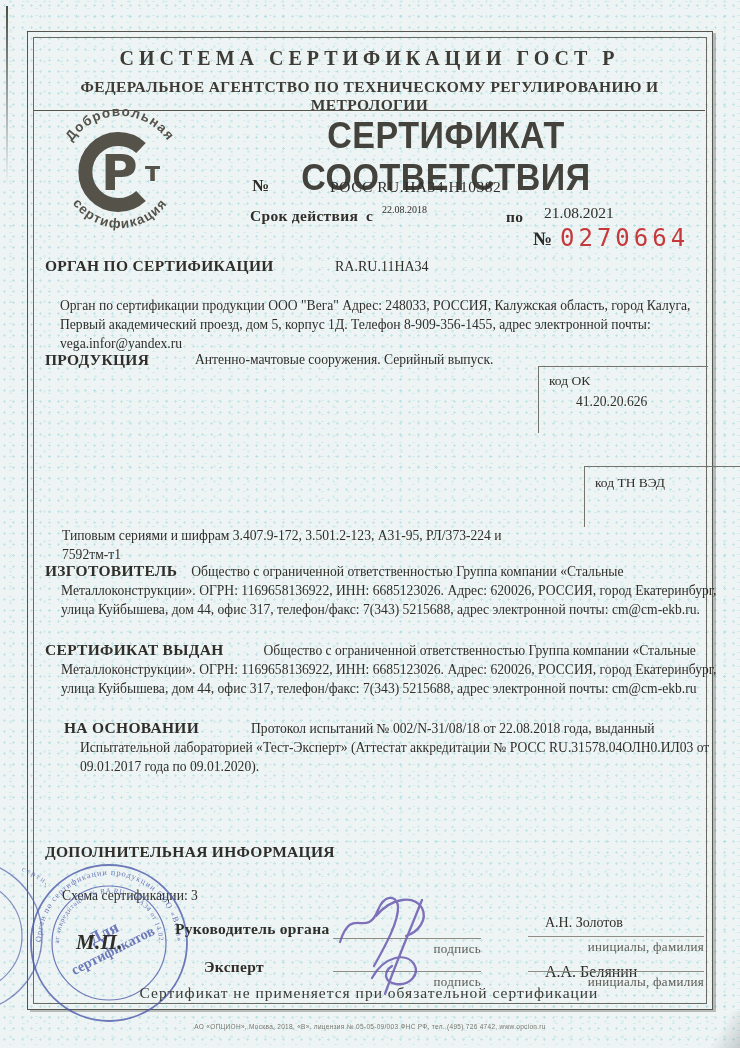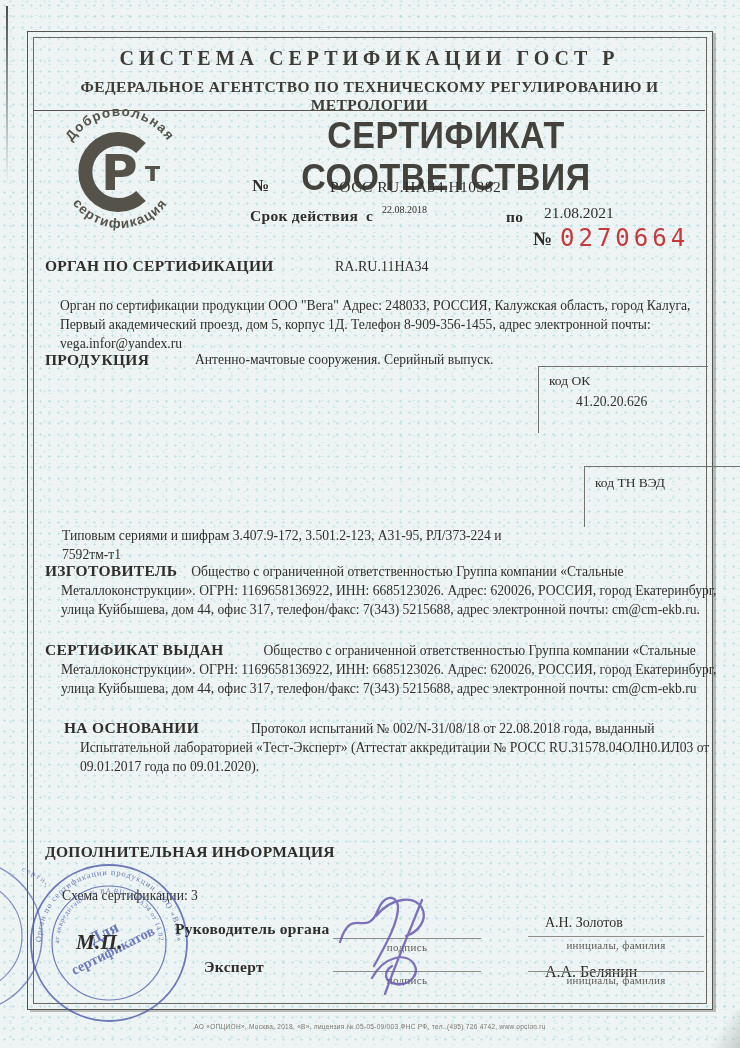--- a/index.html
+++ b/index.html
@@ -23,21 +23,21 @@
     letter-spacing:5px;color:#3c3b35;}
   .hline2{left:34px;top:78px;width:671px;text-align:center;font-weight:bold;font-size:15.5px;
     letter-spacing:.4px;color:#3c3b35;}
   .title{left:190px;top:118px;width:512px;text-align:center;font-family:"Liberation Sans",sans-serif;
     font-weight:800;font-size:34px;color:#44423c;transform:scaleY(1.08);letter-spacing:.5px;}
   .serif15b{font-weight:bold;font-size:15.5px;letter-spacing:.3px;color:#2f2e2b;}
   .body-t{font-size:13.6px;line-height:19px;color:#2f2e2b;}
   .hang{padding-left:16px;text-indent:-16px;margin:0;}
   .code-box{border-top:1.3px solid #74746d;border-left:1.3px solid #74746d;}
   .sign-line{border-top:1px solid #8d8d86;}
-  .cap{font-size:11px;color:#5d5c57;text-align:center;letter-spacing:.3px;}
+  .cap{font-size:13px;color:#5d5c57;text-align:right;letter-spacing:.3px;}
   .red-num{font-family:"DejaVu Sans Mono",monospace;font-size:24px;letter-spacing:4px;}
   .statement{left:33px;top:984px;width:672px;text-align:center;font-size:15.5px;
     letter-spacing:1px;color:#3a3a36;}
   .fineprint{left:0;top:1023px;width:740px;text-align:center;font-family:"Liberation Sans",sans-serif;
     font-size:6.5px;color:#76766f;letter-spacing:.3px;}
   .scan-left-line{left:6px;top:6px;width:2px;height:180px;background:linear-gradient(#4e4e48,rgba(78,78,72,0));}
   .corner-shadow{left:688px;top:1012px;width:70px;height:40px;background:linear-gradient(125deg,rgba(0,0,0,0) 45%,rgba(95,100,102,.45));transform:rotate(-4deg);}
 </style>
 </head>
 <body>
@@ -156,16 +156,17 @@
   <div class="abs sign-line" style="left:528px;top:971px;width:176px;"></div>
   <div class="abs cap" style="left:528px;top:974px;width:176px;">инициалы, фамилия</div>
 
   <svg class="abs" style="left:322px;top:882px;" width="200" height="122" viewBox="0 0 200 122">
     <g fill="none" stroke="#6e5fb2" stroke-width="2.3" stroke-linecap="round" opacity=".88">
       <path d="M18,60 C30,22 44,58 56,28 C62,13 74,12 76,24 C77,40 62,66 52,84 M54,34 C70,15 92,13 100,26 C106,38 96,50 84,54"></path>
       <path d="M100,18 C88,48 72,86 63,112 M50,96 C62,74 84,70 92,82 C98,92 88,104 74,102 C62,100 61,90 70,84"></path>
     </g>
   </svg>
 
+  <div class="abs statement">Сертификат не применяется при обязательной сертификации</div>
 
   <div class="abs fineprint">АО «ОПЦИОН», Москва, 2018, «В».  лицензия № 05-05-09/003 ФНС РФ, тел. (495) 726 4742, www.opcion.ru</div>
 
 </div>
 
 </body></html>

